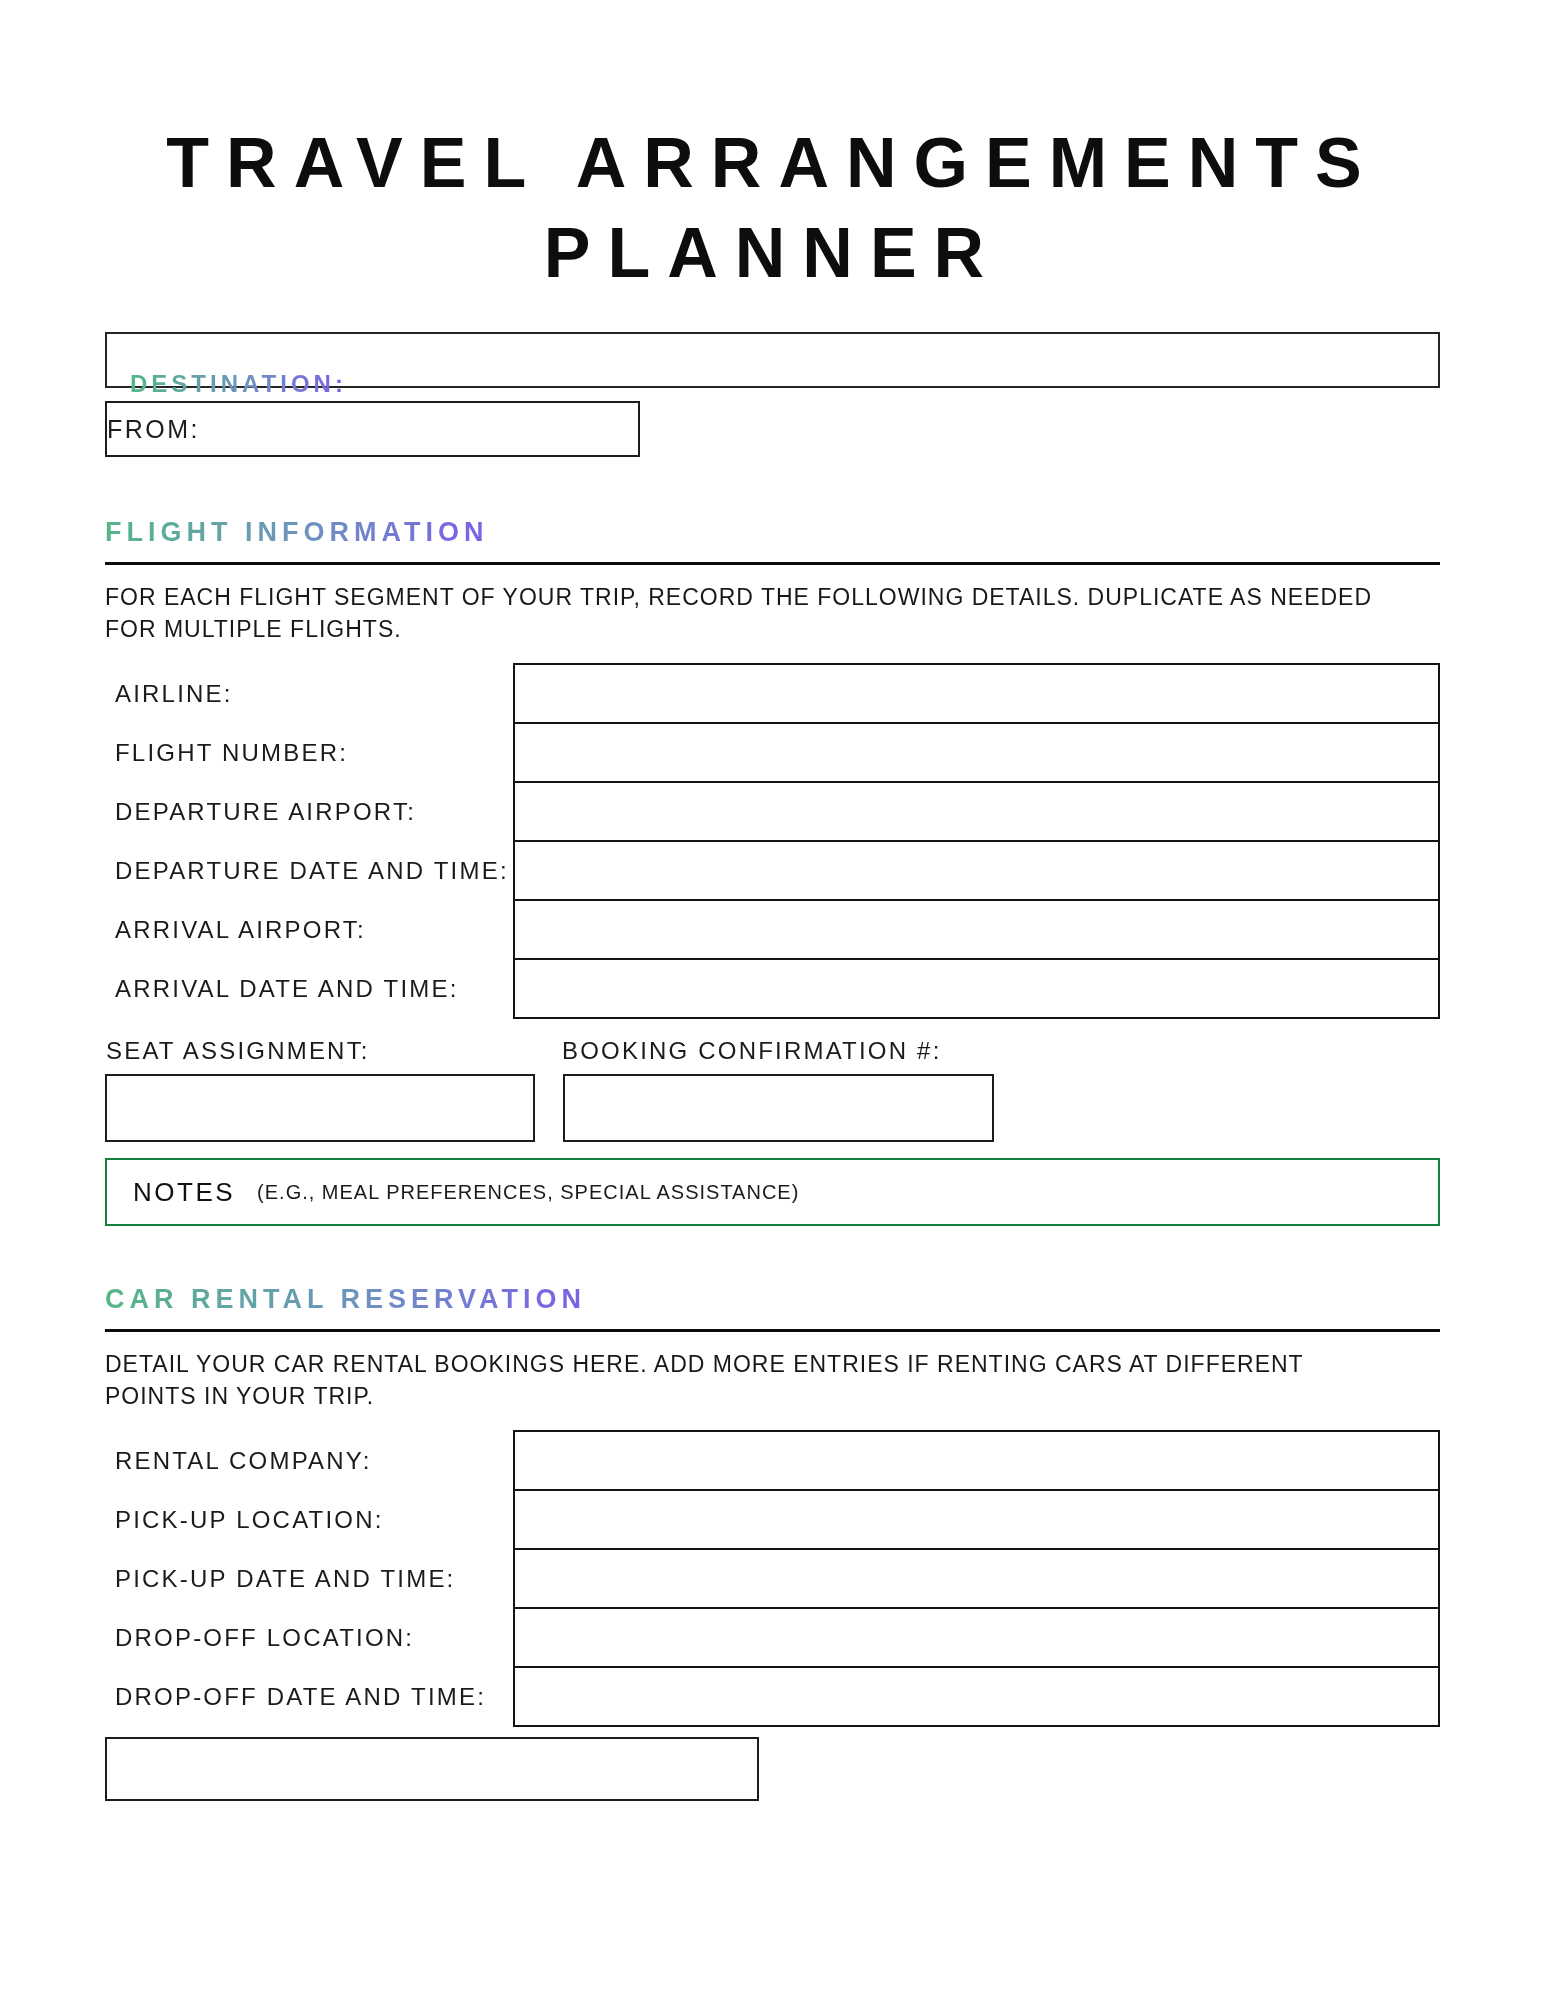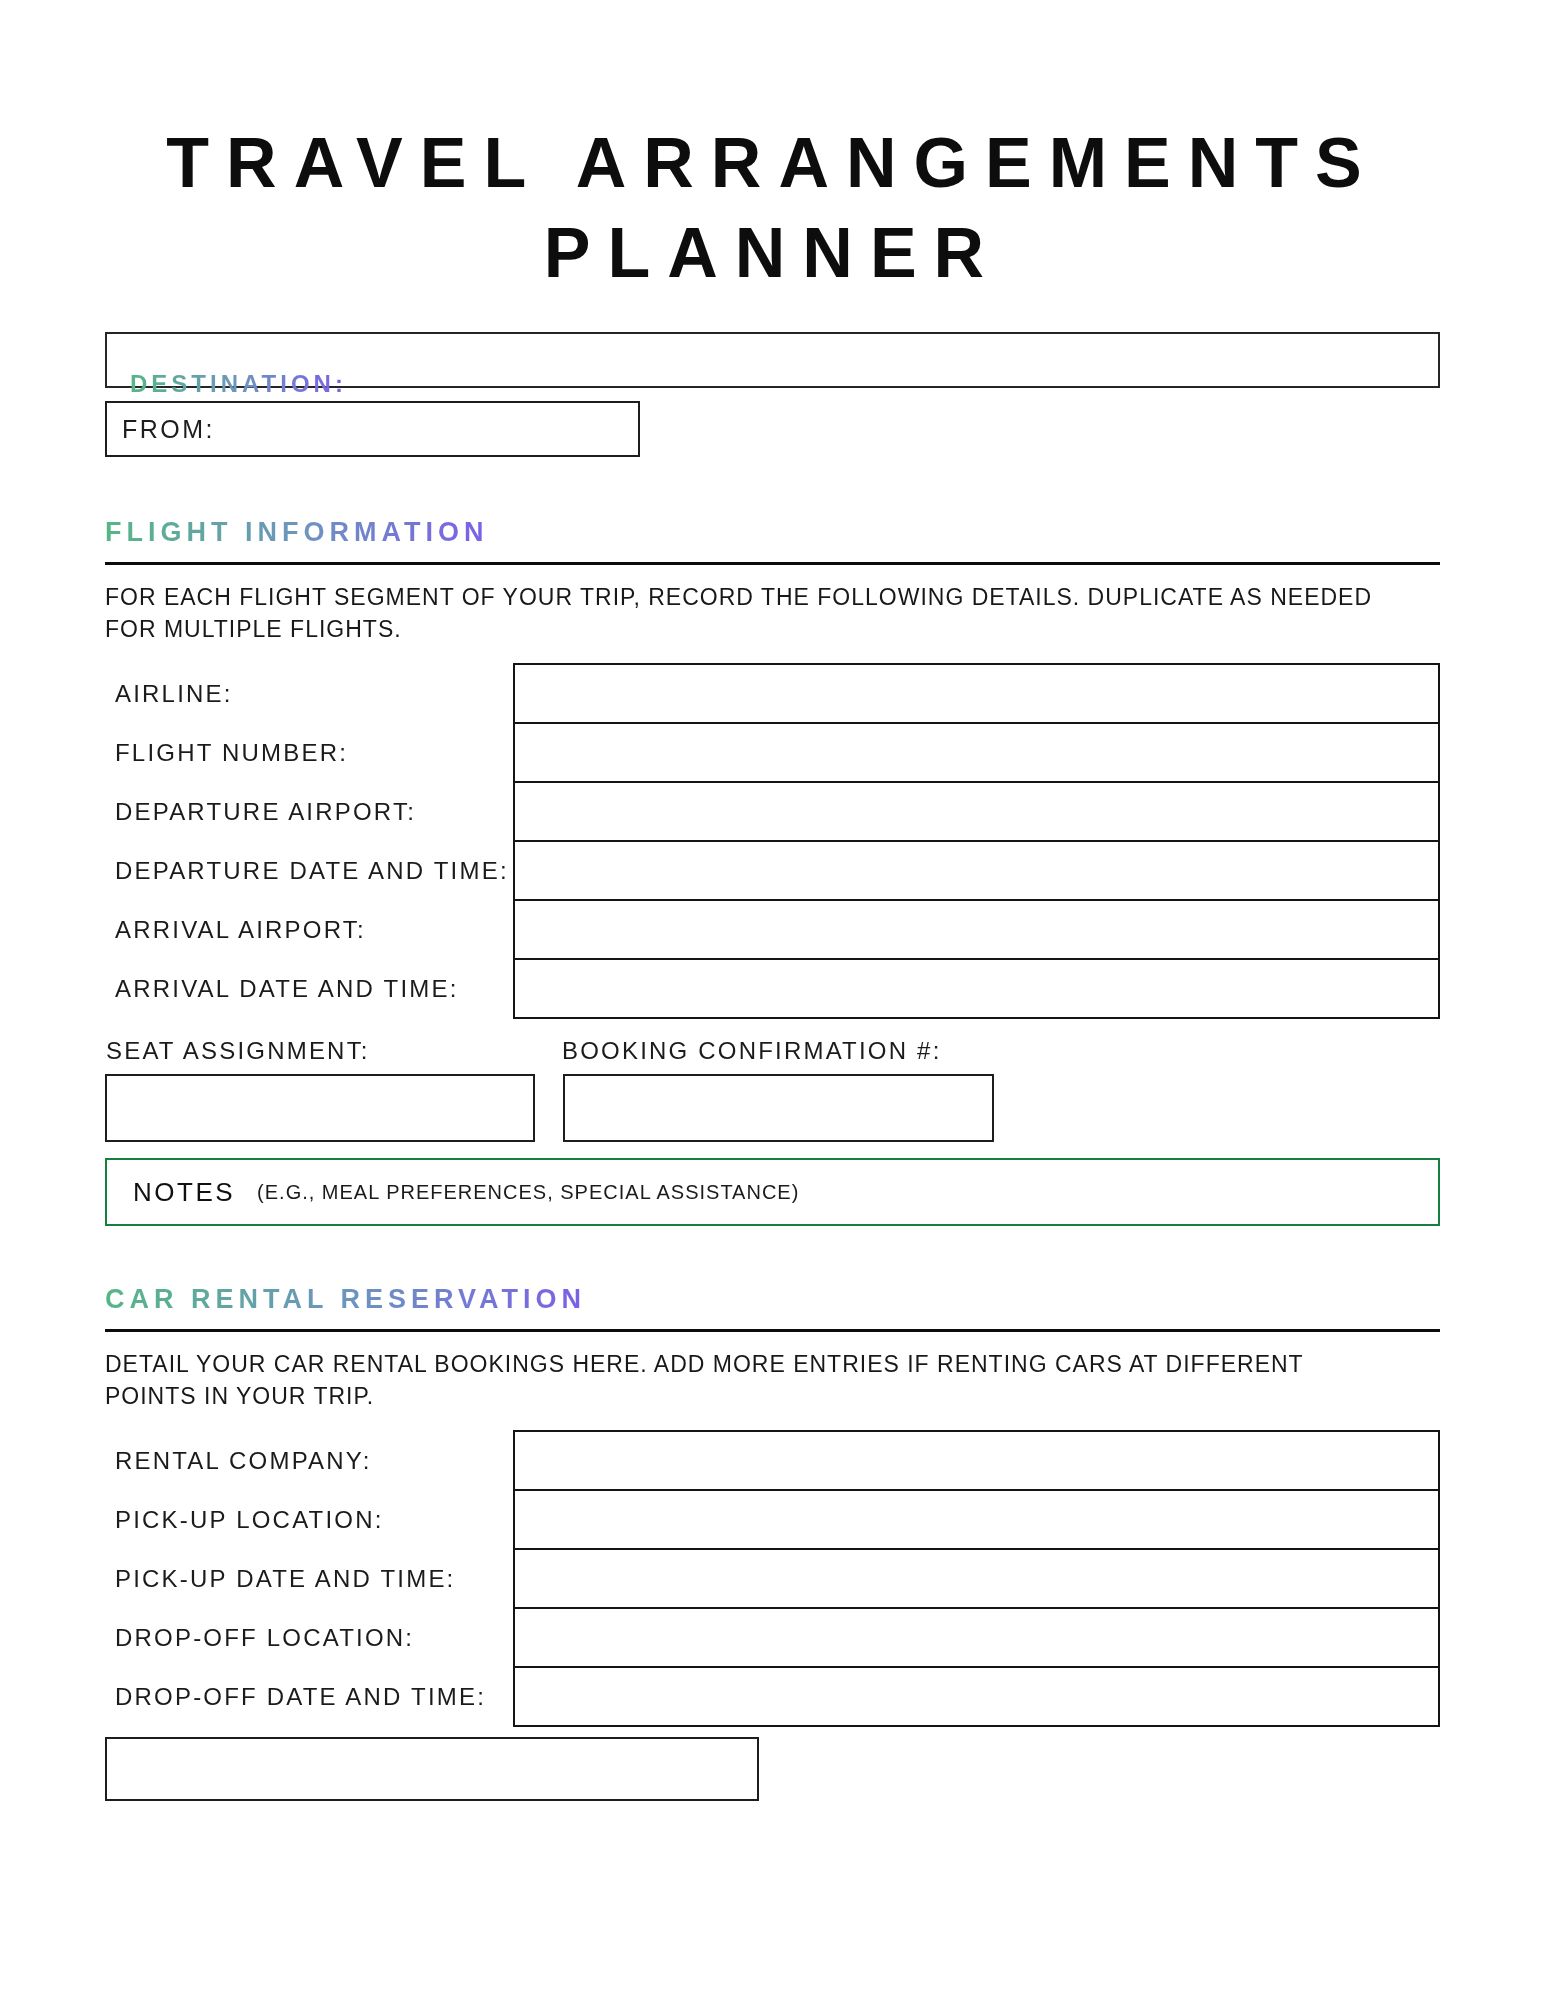--- a/index.html
+++ b/index.html
@@ -43,21 +43,21 @@
   .dest-label { font-size: 24px; font-weight: 700; letter-spacing: 4px; margin-top: 48px; }
 
   
   .travel-row { margin-top: 13px; height: 56px; display: flex; }
   .travel-label {
     width: 227px; display: flex; align-items: center;
     padding-left: 10px; font-size: 25px; letter-spacing: 2.5px; color: #1d1d1d;
   }
   .from-box {
     width: 535px; border: 2px solid #1d1d1d;
-    display: flex; align-items: center; padding-left: 15px;
+    display: flex; align-items: center; 
     font-size: 25px; letter-spacing: 2.5px; color: #1d1d1d;
   }
 
   
   .section-title {
     display: inline-block;
     font-size: 27px; font-weight: 700; letter-spacing: 5px; line-height: 38px;
   }
   .mt-flight { margin-top: 56px; }
   .mt-car { margin-top: 54px; }

